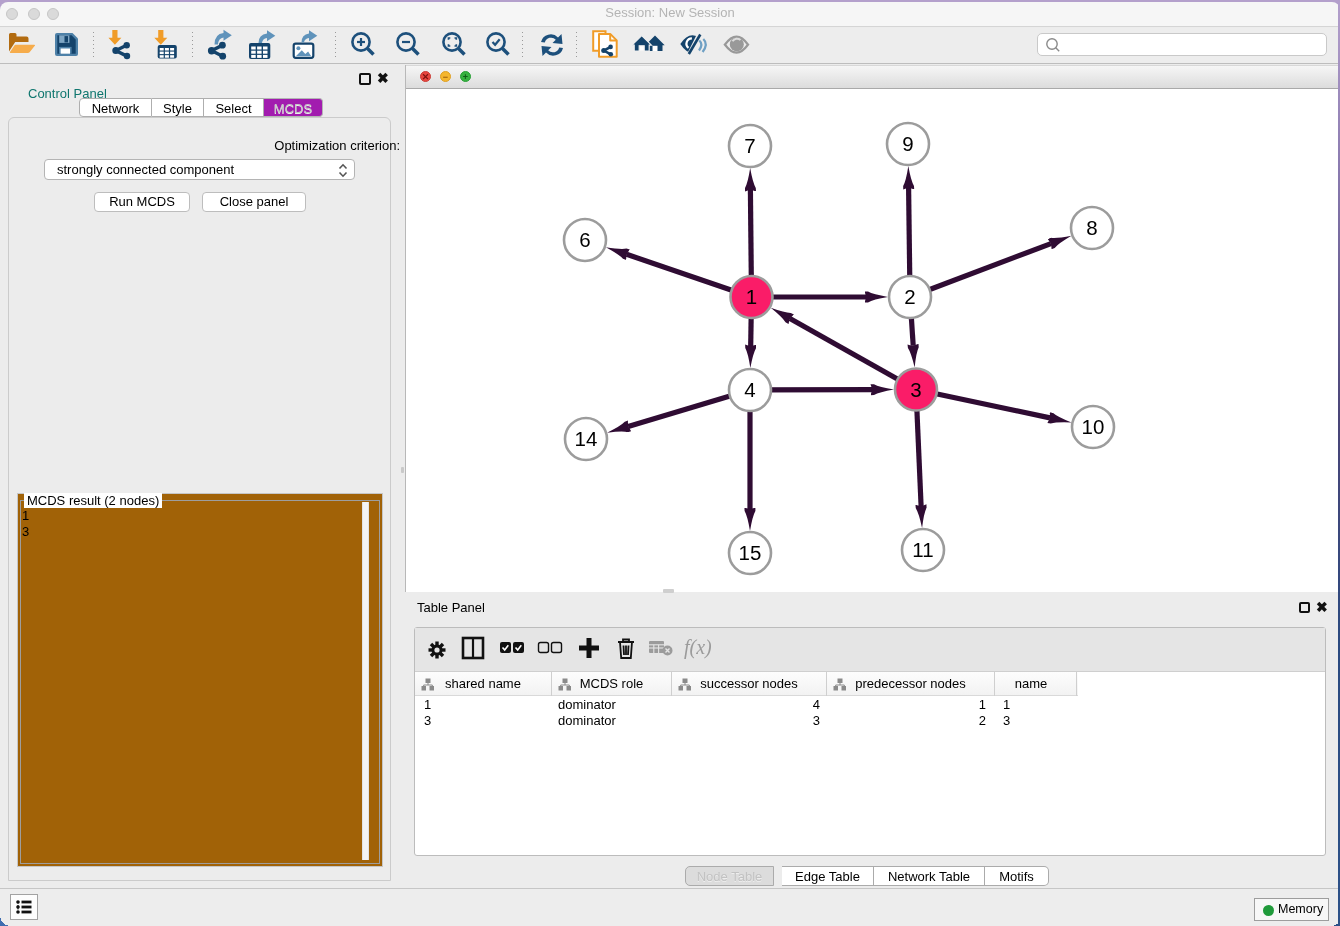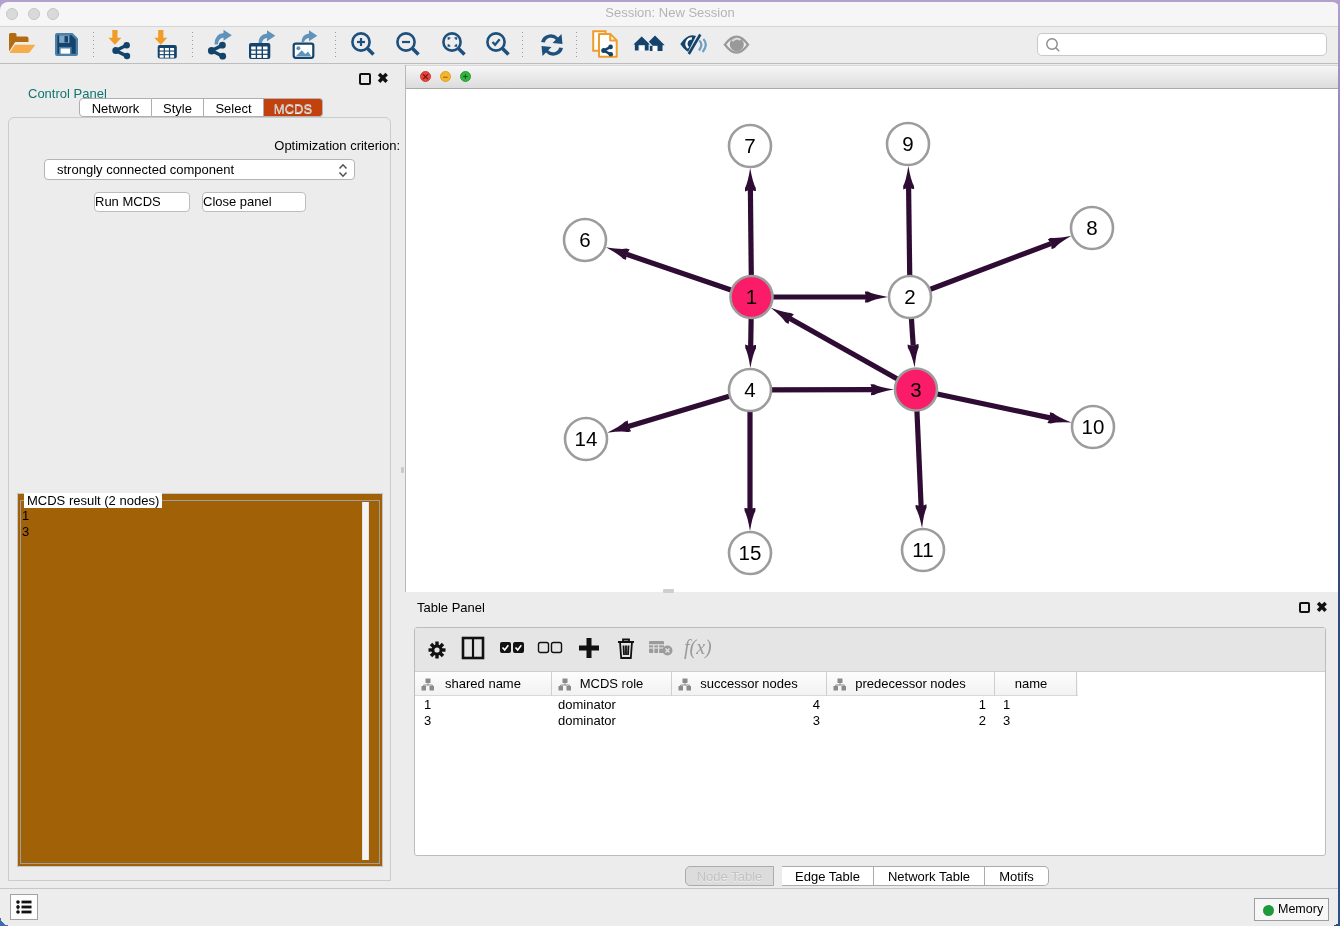--- a/index.html
+++ b/index.html
@@ -22,25 +22,25 @@
 
 
 #cp-title { left:28px; top:73px; font-size:13px; color:#0f766e;margin-top:13px; }
 #cp-sq { left:359px; top:73px; width:12px; height:12px; border:2px solid #111; border-radius:2px; }
 #cp-x { left:377px; top:70px; font-size:14px; font-weight:bold; color:#111; }
 #tabs { left:79px; top:98px; height:19px; }
 .tab { position:absolute; top:0; height:19px; font-size:13px; text-align:center; line-height:19px; background:#fff; border:1px solid #aeaeae; border-left:none; color:#000; }
 #tab-net { left:0; width:73px; border-left:1px solid #aeaeae; border-radius:4px 0 0 4px; }
 #tab-sty { left:73px; width:52px; }
 #tab-sel { left:125px; width:60px; }
-#tab-mcds { left:185px; width:59px; background:#c2410c; color:#c6c6c6; border-color:#b5b5b5; border-radius:0 4px 4px 0; text-shadow:0 1px 0 #efefef; }
+#tab-mcds { left:185px; width:59px; background:#a21caf; color:#c6c6c6; border-color:#b5b5b5; border-radius:0 4px 4px 0; text-shadow:0 1px 0 #efefef; }
 #cp-body { left:8px; top:117px; width:383px; height:764px; background:#ececec; border:1px solid #cbcbcb; border-radius:6px 6px 0 0; }
 #opt-label { left:0px; top:138px; width:400px; text-align:right; font-size:13px; color:#000; }
 #combo { left:44px; top:159px; width:311px; height:21px; background:#fff; border:1px solid #b4b4b4; border-radius:4px; font-size:13px; line-height:19px; padding-left:12px; color:#000; }
-.btn { position:absolute; height:20px; background:#fff; border:1px solid #bdbdbd; border-radius:4px; font-size:13px; text-align:left; line-height:18px; color:#000; }
+.btn { position:absolute; height:20px; background:#fff; border:1px solid #bdbdbd; border-radius:4px; font-size:13px; text-align:center; line-height:18px; color:#000; }
 #fieldset { left:17px; top:493px; width:366px; height:374px; background:#a16207; border:1px solid #c6c6c6; }
 #fs-border { position:absolute; left:2px; top:6px; width:360px; height:364px; border:1px solid #9e9e9e; }
 #fs-legend { position:absolute; left:6px; top:-1px; background:#fff; font-size:13px; padding:0 3px; color:#000; }
 #fs-white { position:absolute; left:4px; top:14px; font-size:13px; color:#000; line-height:16px; }
 #fs-sb { position:absolute; right:13px; top:8px; width:7px; height:358px; background:#f4f4f4; border-left:1px solid #e4e4e4; border-right:1px solid #e4e4e4;}
 
 
 #netwin { left:405px; top:65px; width:933px; height:527px; background:#fff; border-left:1px solid #b8b8b8; }
 #nw-titlebar { position:absolute; left:0; top:0; width:100%; height:24px; background:linear-gradient(#f6f6f6,#dcdcdc); border-bottom:1px solid #a9a9a9; border-top:1px solid #d8d8d8; }
 .tfl { position:absolute; top:6px; width:11px; height:11px; border-radius:50%; font-size:9px; font-weight:bold; text-align:center; line-height:11px; }

